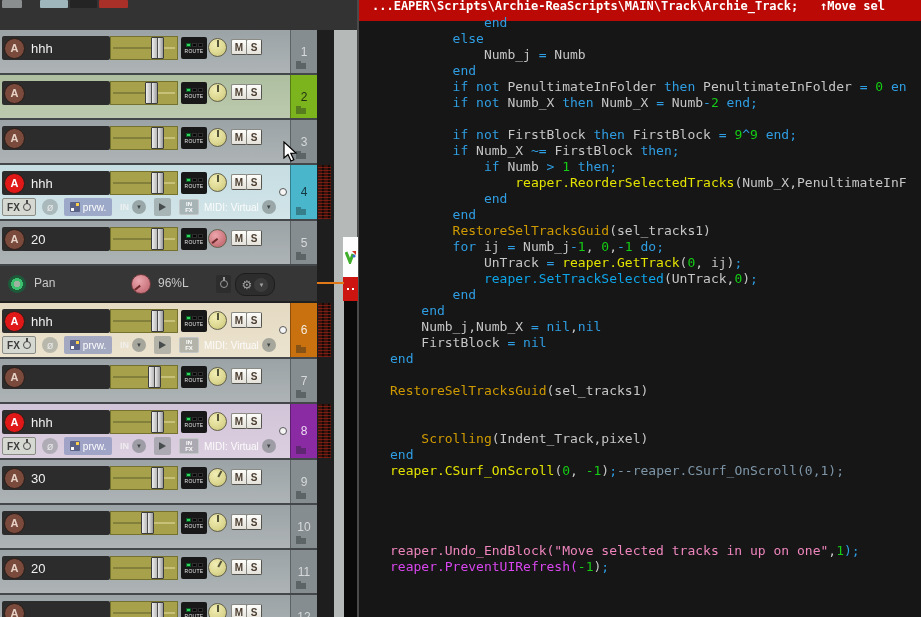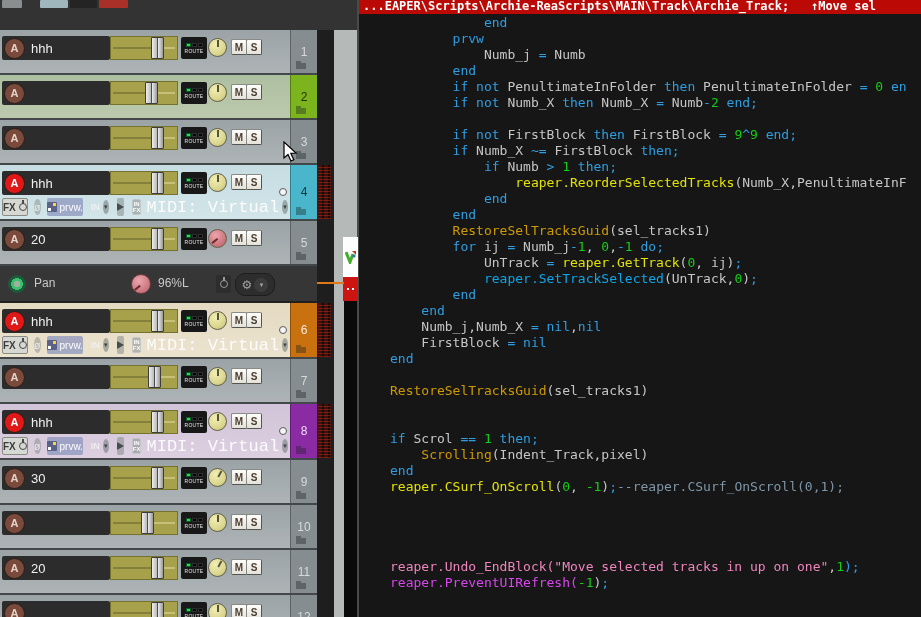--- a/index.html
+++ b/index.html
@@ -61,21 +61,21 @@
     background-image:radial-gradient(circle at 2.5px 7.5px,#fff 1.4px,transparent 1.8px),
                      radial-gradient(circle at 7.5px 2.5px,#ffd24a 1.4px,transparent 1.8px);}
   .inlbl{margin-left:8px;font-size:9px;font-weight:bold;color:#f2f2f2;opacity:.85;}
   .ddc{width:14px;height:14px;margin-left:3px;border-radius:50%;background:rgba(110,118,118,.55);
        display:flex;align-items:center;justify-content:center;color:#3e4444;font-size:6px;}
   .spk{margin-left:8px;width:17px;}
   .spkicon{width:0;height:0;border-top:4px solid transparent;border-bottom:4px solid transparent;
            border-left:7px solid #474d4d;border-radius:1px;}
   .infx{margin-left:8px;width:20px;height:16px;flex-direction:column;line-height:6px;
         font-size:6px;font-weight:bold;border:1px solid #c2c6c6;}
-  .midilbl{margin-left:5px;font-size:17px;color:#fbfbfb;white-space:nowrap;font-family:Liberation Mono, monospace;}
+  .midilbl{margin-left:5px;font-size:10px;color:#fbfbfb;white-space:nowrap;}
   
   #panlane{height:37px;background:#363636;position:relative;border-bottom:2px solid #202020;
            box-sizing:border-box;width:317px;}
   .pangreen{position:absolute;left:8px;top:9px;width:18px;height:18px;border-radius:50%;
             background:radial-gradient(circle,#9fb2a0 0 3px,#3dc06e 3px 6px,#1c5a39 6px);}
   #panlbl{position:absolute;left:34px;top:10px;font-size:12px;color:#cacaca;}
   .panknob{position:absolute;left:131px;top:8px;width:20px;height:20px;border-radius:50%;
            background:radial-gradient(circle at 38% 32%,#eba6ad,#c9747e 70%);border:1px solid #6e3a3a;box-sizing:border-box;}
   .panknob .tick{position:absolute;left:50%;top:2px;width:2px;height:7px;margin-left:-1px;background:#6e2a2a;
            transform-origin:50% 8px;transform:rotate(-128deg);}
@@ -97,23 +97,23 @@
   #graywide{position:absolute;left:334px;top:30px;width:23px;height:207px;background:#b5b9b7;}
   #graynarrow{position:absolute;left:334px;top:237px;width:10px;height:380px;background:#b5b9b7;}
   #blackcol{position:absolute;left:344px;top:301px;width:13px;height:316px;background:#0a0a0a;}
   #miniwin{position:absolute;left:343px;top:237px;width:15px;height:40px;background:#fdfdfd;z-index:4;
            display:flex;align-items:center;justify-content:center;}
   #minired{position:absolute;left:343px;top:277px;width:15px;height:24px;background:#cc1410;z-index:4;}
   #minired i{position:absolute;top:11px;width:2px;height:2px;background:#fff;}
   
   #editor{position:absolute;left:357px;top:0;width:564px;height:617px;background:#161616;
           border-left:2px solid #4a4a4a;box-sizing:border-box;}
-  #etitle{position:absolute;left:0;top:0;right:0;height:14px;background:#bb0a06;overflow:hidden;
+  #etitle{position:absolute;left:0;top:0;right:0;height:21px;background:#bb0a06;overflow:hidden;
           color:#fff;font-family:"DejaVu Sans Mono",monospace;font-weight:bold;font-size:12px;
-          line-height:13px;white-space:pre;padding-left:4px;}
+          line-height:13px;white-space:pre;padding-left:13px;}
   #code{position:absolute;left:31px;top:15px;right:0;bottom:0;overflow:hidden;
         font-family:"DejaVu Sans Mono",monospace;font-size:13px;line-height:16px;}
   .cl{height:16px;white-space:pre;}
   
   #cursor{position:absolute;left:283px;top:141px;z-index:9;}
 </style>
 </head>
 <body>
 <div id="stage">
 
@@ -529,21 +529,21 @@
   </div>
   <div id="minired">
       <i style="left:4px"></i>
       <i style="left:9px"></i>
     </div>
 
   <div id="editor">
     <div id="etitle">...EAPER\Scripts\Archie-ReaScripts\MAIN\Track\Archie_Track;   ↑Move sel</div>
     <div id="code">
         <div class="cl"><span style="color: rgb(47, 157, 226);">            end</span></div>
-        <div class="cl"><span style="color: rgb(47, 157, 226);">        prvw</span></div>
+        <div class="cl"><span style="color: rgb(47, 157, 226);">        else</span></div>
         <div class="cl"><span style="color: rgb(198, 198, 198);">            Numb_j </span><span style="color: rgb(47, 157, 226);">=</span><span style="color: rgb(198, 198, 198);"> Numb</span></div>
         <div class="cl"><span style="color: rgb(47, 157, 226);">        end</span></div>
         <div class="cl"><span style="color: rgb(47, 157, 226);">        if not </span><span style="color: rgb(198, 198, 198);">PenultimateInFolder </span><span style="color: rgb(47, 157, 226);">then </span><span style="color: rgb(198, 198, 198);">PenultimateInFolder </span><span style="color: rgb(47, 157, 226);">= </span><span style="color: rgb(20, 205, 20);">0 </span><span style="color: rgb(47, 157, 226);">en</span></div>
         <div class="cl"><span style="color: rgb(47, 157, 226);">        if not </span><span style="color: rgb(198, 198, 198);">Numb_X </span><span style="color: rgb(47, 157, 226);">then </span><span style="color: rgb(198, 198, 198);">Numb_X </span><span style="color: rgb(47, 157, 226);">= </span><span style="color: rgb(198, 198, 198);">Numb</span><span style="color: rgb(47, 157, 226);">-</span><span style="color: rgb(20, 205, 20);">2 </span><span style="color: rgb(47, 157, 226);">end;</span></div>
         <div class="cl">&nbsp;</div>
         <div class="cl"><span style="color: rgb(47, 157, 226);">        if not </span><span style="color: rgb(198, 198, 198);">FirstBlock </span><span style="color: rgb(47, 157, 226);">then </span><span style="color: rgb(198, 198, 198);">FirstBlock </span><span style="color: rgb(47, 157, 226);">= </span><span style="color: rgb(20, 205, 20);">9</span><span style="color: rgb(47, 157, 226);">^</span><span style="color: rgb(20, 205, 20);">9 </span><span style="color: rgb(47, 157, 226);">end;</span></div>
         <div class="cl"><span style="color: rgb(47, 157, 226);">        if </span><span style="color: rgb(198, 198, 198);">Numb_X </span><span style="color: rgb(47, 157, 226);">~= </span><span style="color: rgb(198, 198, 198);">FirstBlock </span><span style="color: rgb(47, 157, 226);">then;</span></div>
         <div class="cl"><span style="color: rgb(47, 157, 226);">            if </span><span style="color: rgb(198, 198, 198);">Numb </span><span style="color: rgb(47, 157, 226);">&gt; </span><span style="color: rgb(20, 205, 20);">1 </span><span style="color: rgb(47, 157, 226);">then;</span></div>
         <div class="cl"><span style="color: rgb(227, 227, 0);">                reaper.ReorderSelectedTracks</span><span style="color: rgb(198, 198, 198);">(Numb_X,PenultimateInF</span></div>
         <div class="cl"><span style="color: rgb(47, 157, 226);">            end</span></div>
@@ -554,21 +554,20 @@
         <div class="cl"><span style="color: #0ea5e9;">            reaper.SetTrackSelected</span><span style="color: rgb(198, 198, 198);">(UnTrack,</span><span style="color: rgb(20, 205, 20);">0</span><span style="color: rgb(198, 198, 198);">)</span><span style="color: rgb(47, 157, 226);">;</span></div>
         <div class="cl"><span style="color: rgb(47, 157, 226);">        end</span></div>
         <div class="cl"><span style="color: rgb(47, 157, 226);">    end</span></div>
         <div class="cl"><span style="color: rgb(198, 198, 198);">    Numb_j,Numb_X </span><span style="color: rgb(47, 157, 226);">= nil</span><span style="color: rgb(198, 198, 198);">,</span><span style="color: rgb(47, 157, 226);">nil</span></div>
         <div class="cl"><span style="color: rgb(198, 198, 198);">    FirstBlock </span><span style="color: rgb(47, 157, 226);">= nil</span></div>
         <div class="cl"><span style="color: rgb(47, 157, 226);">end</span></div>
         <div class="cl">&nbsp;</div>
         <div class="cl"><span style="color: rgb(207, 154, 0);">RestoreSelTracksGuid</span><span style="color: rgb(198, 198, 198);">(sel_tracks1)</span></div>
         <div class="cl">&nbsp;</div>
         <div class="cl">&nbsp;</div>
-        <div class="cl"><span style="color: rgb(47, 157, 226);">if </span><span style="color: rgb(198, 198, 198);">Scrol </span><span style="color: rgb(47, 157, 226);">== </span><span style="color: rgb(20, 205, 20);">1 </span><span style="color: rgb(47, 157, 226);">then;</span></div>
         <div class="cl"><span style="color: rgb(207, 154, 0);">    Scrolling</span><span style="color: rgb(198, 198, 198);">(Indent_Track,pixel)</span></div>
         <div class="cl"><span style="color: rgb(47, 157, 226);">end</span></div>
         <div class="cl"><span style="color: rgb(227, 227, 0);">reaper.CSurf_OnScroll</span><span style="color: rgb(198, 198, 198);">(</span><span style="color: rgb(20, 205, 20);">0</span><span style="color: rgb(198, 198, 198);">, </span><span style="color: rgb(20, 205, 20);">-1</span><span style="color: rgb(198, 198, 198);">)</span><span style="color: rgb(47, 157, 226);">;</span><span style="color: rgb(126, 150, 168);">--reaper.CSurf_OnScroll(0,1);</span></div>
         <div class="cl">&nbsp;</div>
         <div class="cl">&nbsp;</div>
         <div class="cl">&nbsp;</div>
         <div class="cl">&nbsp;</div>
         <div class="cl"><span style="color: rgb(238, 133, 189);">reaper.Undo_EndBlock("Move selected tracks in up on one"</span><span style="color: rgb(198, 198, 198);">,</span><span style="color: rgb(20, 205, 20);">1</span><span style="color: rgb(47, 157, 226);">);</span></div>
         <div class="cl"><span style="color: #d946ef;">reaper.PreventUIRefresh(</span><span style="color: rgb(20, 205, 20);">-1</span><span style="color: rgb(198, 198, 198);">)</span><span style="color: rgb(47, 157, 226);">;</span></div>
       </div>

